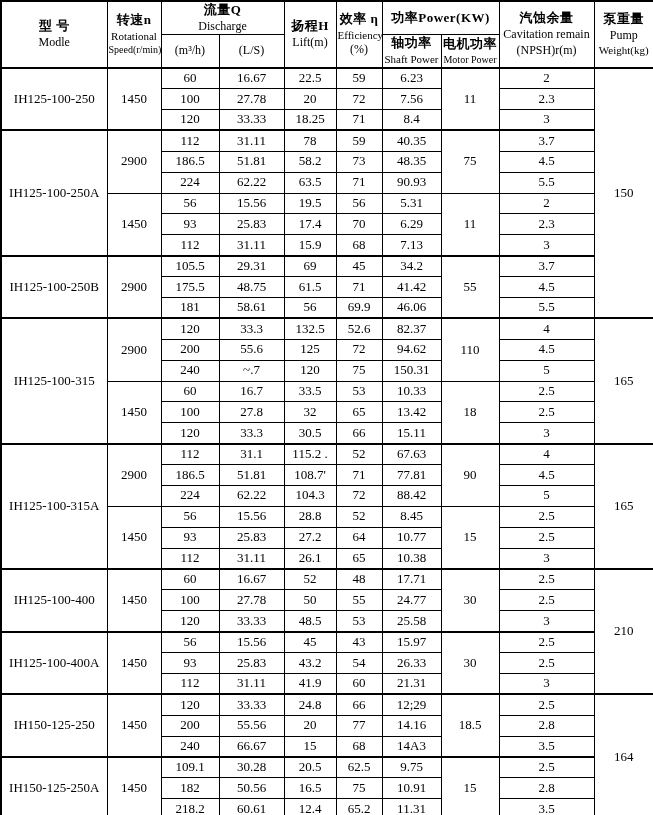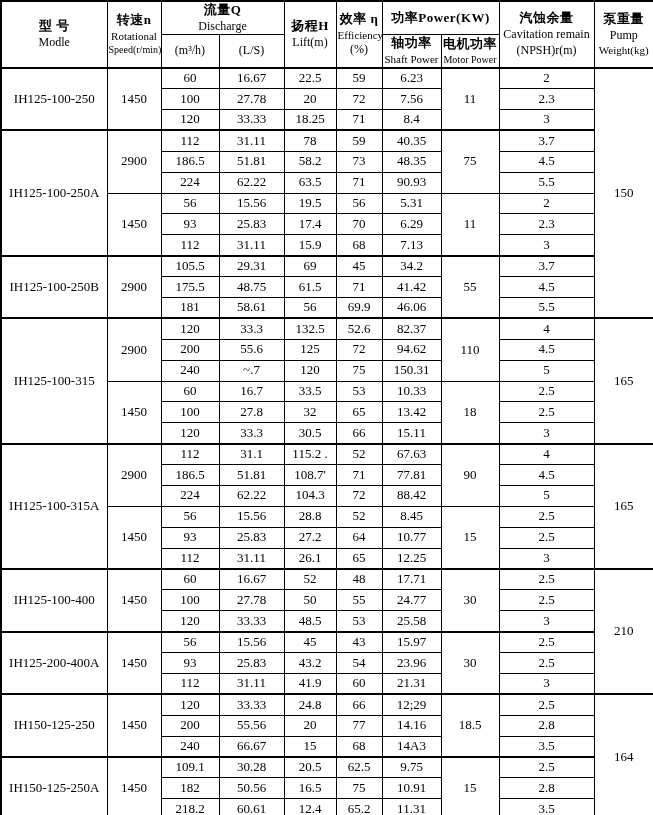--- a/index.html
+++ b/index.html
@@ -323,21 +323,21 @@
         <td>27.2</td>
         <td>64</td>
         <td>10.77</td>
         <td>2.5</td>
       </tr>
       <tr>
         <td>112</td>
         <td>31.11</td>
         <td>26.1</td>
         <td>65</td>
-        <td>12.25</td>
+        <td>10.38</td>
         <td>3</td>
       </tr>
       <tr class="group-start">
         <td rowspan="3" class="cell-model">IH125-100-400</td>
         <td rowspan="3">1450</td>
         <td>60</td>
         <td>16.67</td>
         <td>52</td>
         <td>48</td>
         <td>17.71</td>
@@ -355,36 +355,36 @@
       </tr>
       <tr>
         <td>120</td>
         <td>33.33</td>
         <td>48.5</td>
         <td>53</td>
         <td>25.58</td>
         <td>3</td>
       </tr>
       <tr class="group-start">
-        <td rowspan="3" class="cell-model">IH125-200-400A</td>
+        <td rowspan="3" class="cell-model">IH125-100-400A</td>
         <td rowspan="3">1450</td>
         <td>56</td>
         <td>15.56</td>
         <td>45</td>
         <td>43</td>
         <td>15.97</td>
         <td rowspan="3">30</td>
         <td>2.5</td>
       </tr>
       <tr>
         <td>93</td>
         <td>25.83</td>
         <td>43.2</td>
         <td>54</td>
-        <td>23.96</td>
+        <td>26.33</td>
         <td>2.5</td>
       </tr>
       <tr>
         <td>112</td>
         <td>31.11</td>
         <td>41.9</td>
         <td>60</td>
         <td>21.31</td>
         <td>3</td>
       </tr>

